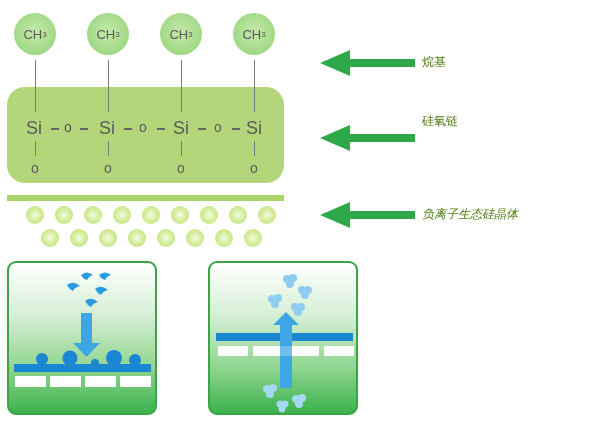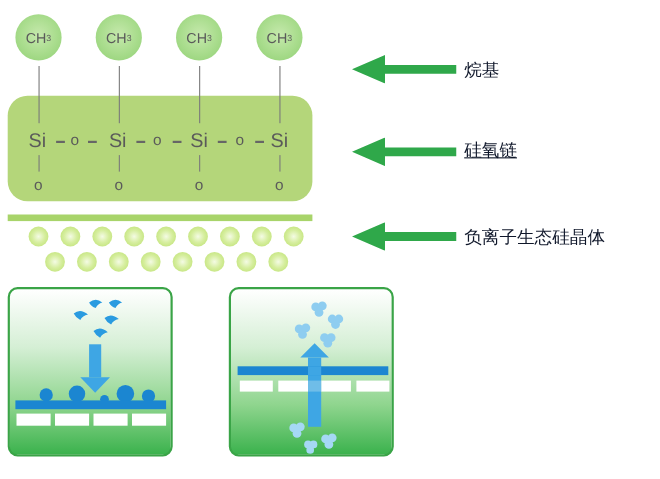--- a/index.html
+++ b/index.html
@@ -13,21 +13,21 @@
   .ch3 sub { font-size: 8px; vertical-align: -1px; }
   .vline { width: 1px; background: #7a7a7a; }
   .chain { left: 7px; top: 87px; width: 277px; height: 96px; border-radius: 18px; background: #b4d67a; }
   .si { font-size: 18px; color: #5a5a5a; font-family: "Liberation Sans", sans-serif; }
   .o { font-size: 14px; color: #5a5a5a; font-family: "Liberation Sans", sans-serif; }
   .dash { width: 8px; height: 1.5px; background: #666; }
   .bar { left: 7px; top: 195px; width: 277px; height: 6px; background: #a8d46a; }
   .bead { width: 18px; height: 18px; border-radius: 50%;
           background: radial-gradient(circle at 50% 50%, #f4fbe4 0%, #d6ee9f 45%, #b9df6a 100%); }
   .arrow { width: 95px; height: 26px; }
-  .label { font-size: 16px; color: #0f172a; }
+  .label { font-size: 12px; color: #4d7c0f; }
   .panel { width: 146px; height: 150px; border: 2px solid #3aa447; border-radius: 9px;
            background: linear-gradient(to bottom, #ffffff 0%, #d5efd5 35%, #8fd58e 70%, #3bb24d 100%);
            overflow: hidden; }
 </style>
 </head>
 <body>
 
 <div class="abs ch3" style="left:14px;top:13px;">
     <span>CH</span>
     <sub>3</sub>
@@ -99,26 +99,26 @@
   </div>
 
 <svg class="abs arrow" style="left:320px;top:50px;" viewBox="0 0 95 26">
   <polygon points="0,13 30,0 30,9 95,9 95,17 30,17 30,26" fill="#2fa84a"></polygon>
 </svg>
 <span class="abs label" style="left:422px;top:54px;">烷基</span>
 
 <svg class="abs arrow" style="left:320px;top:125px;" viewBox="0 0 95 26">
   <polygon points="0,13 30,0 30,9 95,9 95,17 30,17 30,26" fill="#2fa84a"></polygon>
 </svg>
-<span class="abs label" style="left:422px;top:127px;text-decoration:underline;">硅氧链</span>
+<span class="abs label" style="left:422px;top:113px;">硅氧链</span>
 
 <svg class="abs arrow" style="left:320px;top:202px;" viewBox="0 0 95 26">
   <polygon points="0,13 30,0 30,9 95,9 95,17 30,17 30,26" fill="#2fa84a"></polygon>
 </svg>
-<span class="abs label" style="left:422px;top:206px;">负离子生态硅晶体</span>
+<span class="abs label" style="left:422px;top:206px;font-style:italic;">负离子生态硅晶体</span>
 
 <div class="abs panel" style="left:7px;top:261px;">
   <svg width="146" height="150" viewBox="0 0 146 150">
     <g fill="#2a9be0">
       <path d="M72,12 q6,-5 12,0 q-4,1 -6,5 q-4,-1 -6,-5z"></path>
       <path d="M90,12 q6,-5 12,0 q-4,1 -6,5 q-4,-1 -6,-5z"></path>
       <path d="M58,22 q6,-5 13,1 q-5,1 -7,5 q-4,-2 -6,-6z"></path>
       <path d="M86,26 q6,-5 13,1 q-5,1 -7,5 q-4,-2 -6,-6z"></path>
       <path d="M76,38 q6,-5 13,1 q-5,1 -7,5 q-4,-2 -6,-6z"></path>
     </g>

